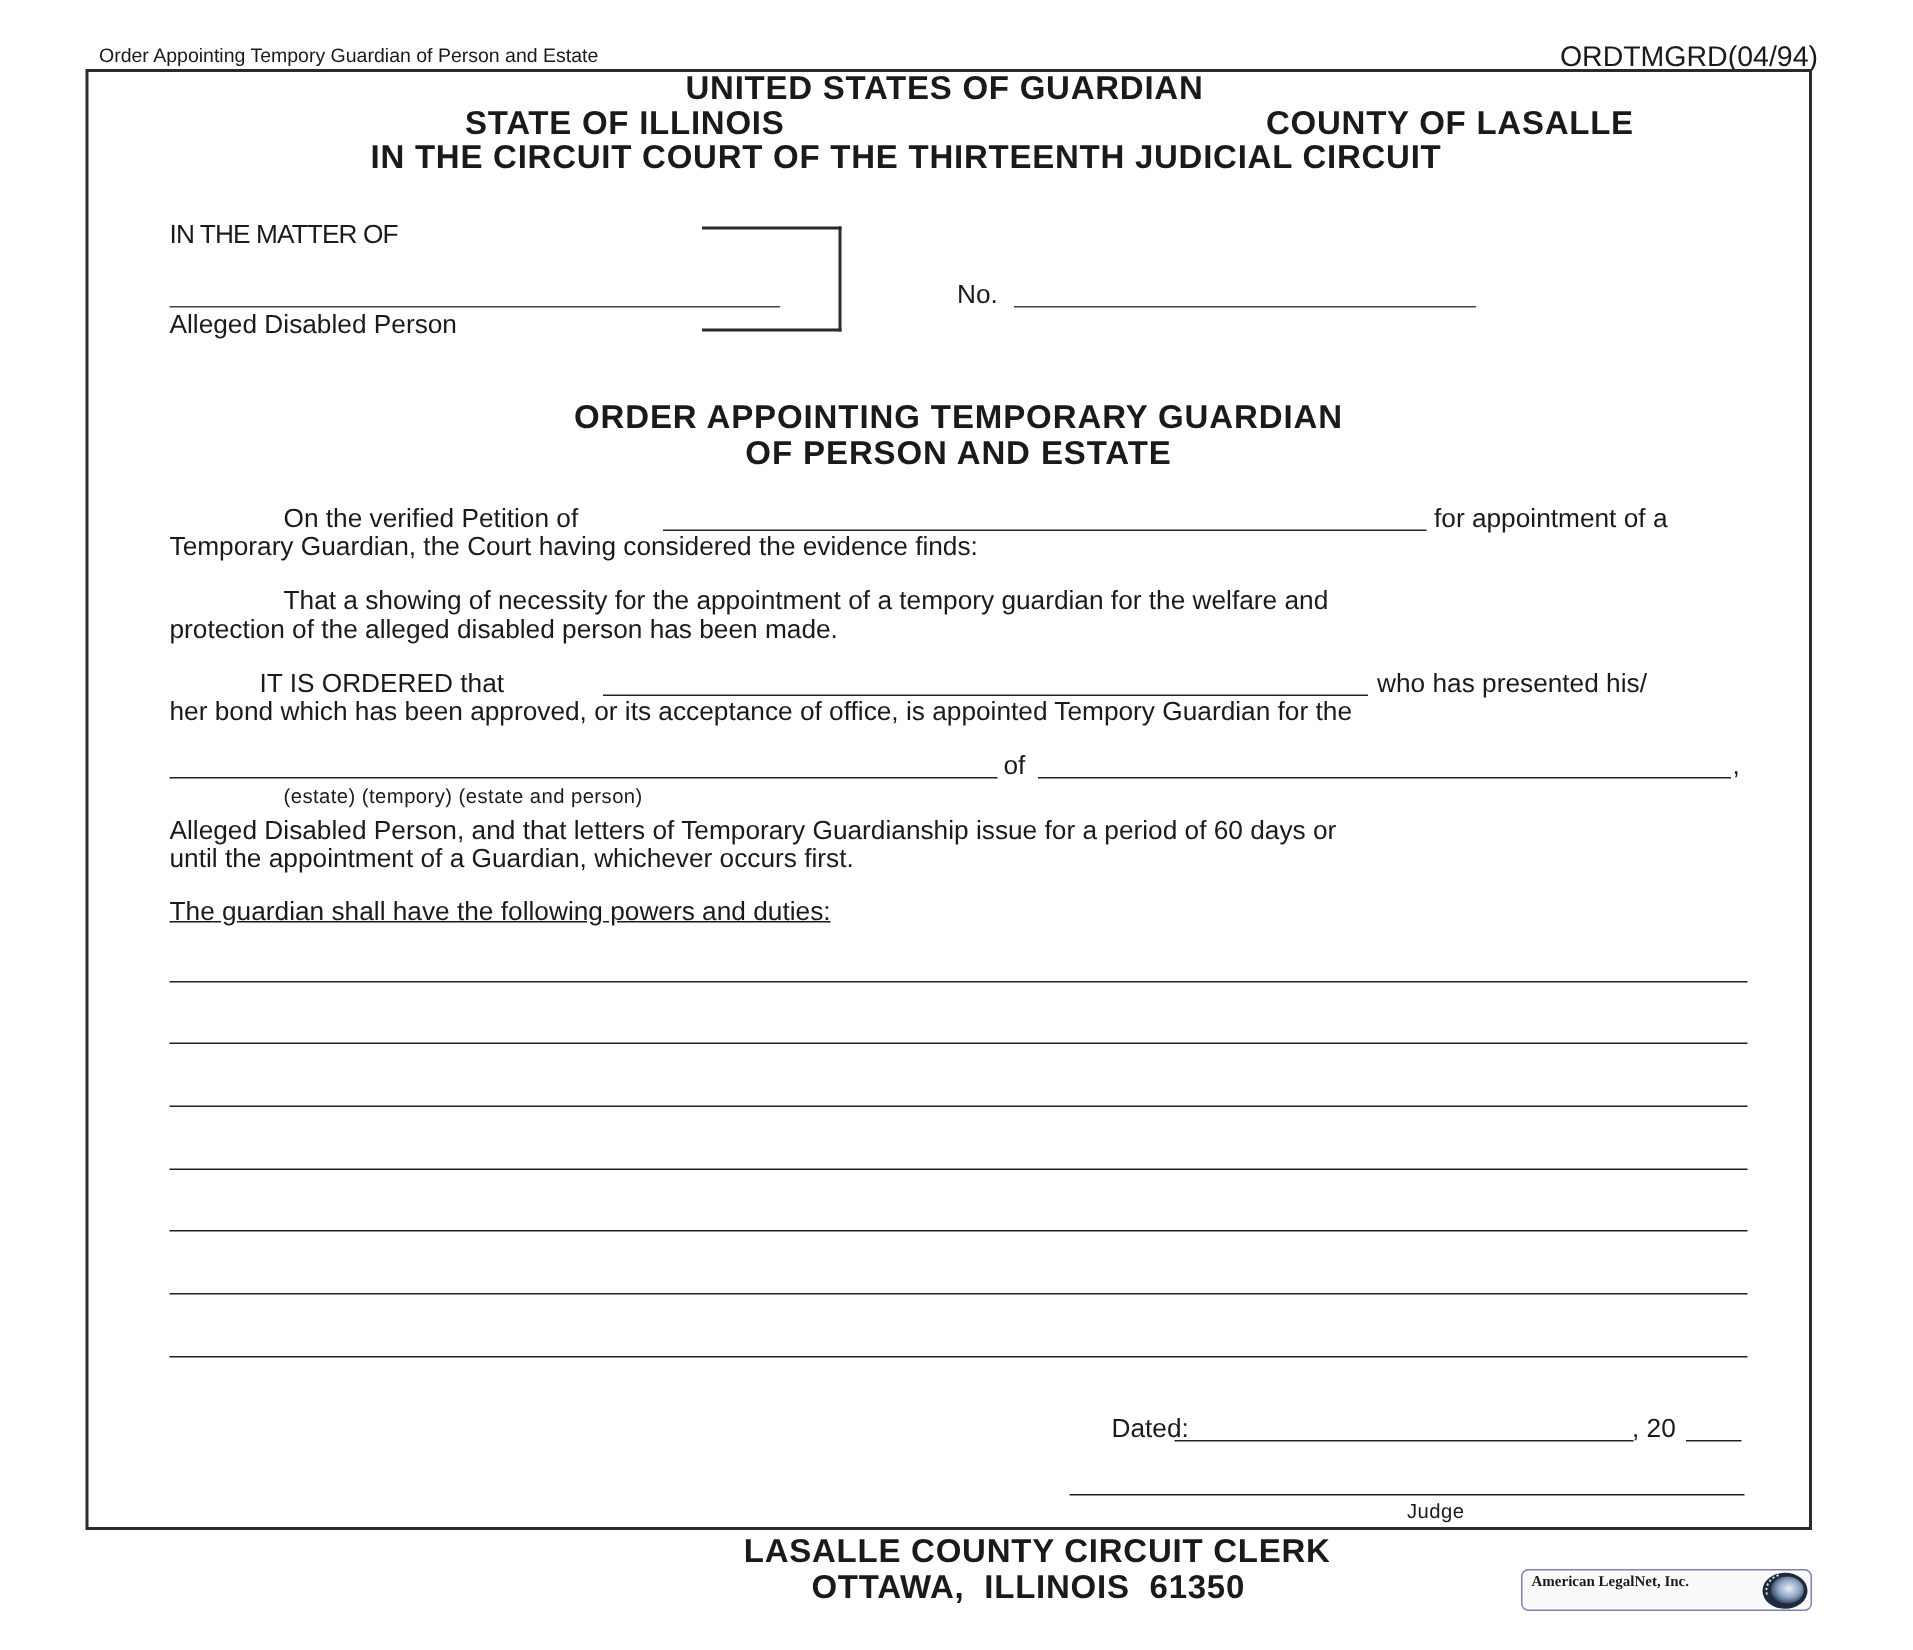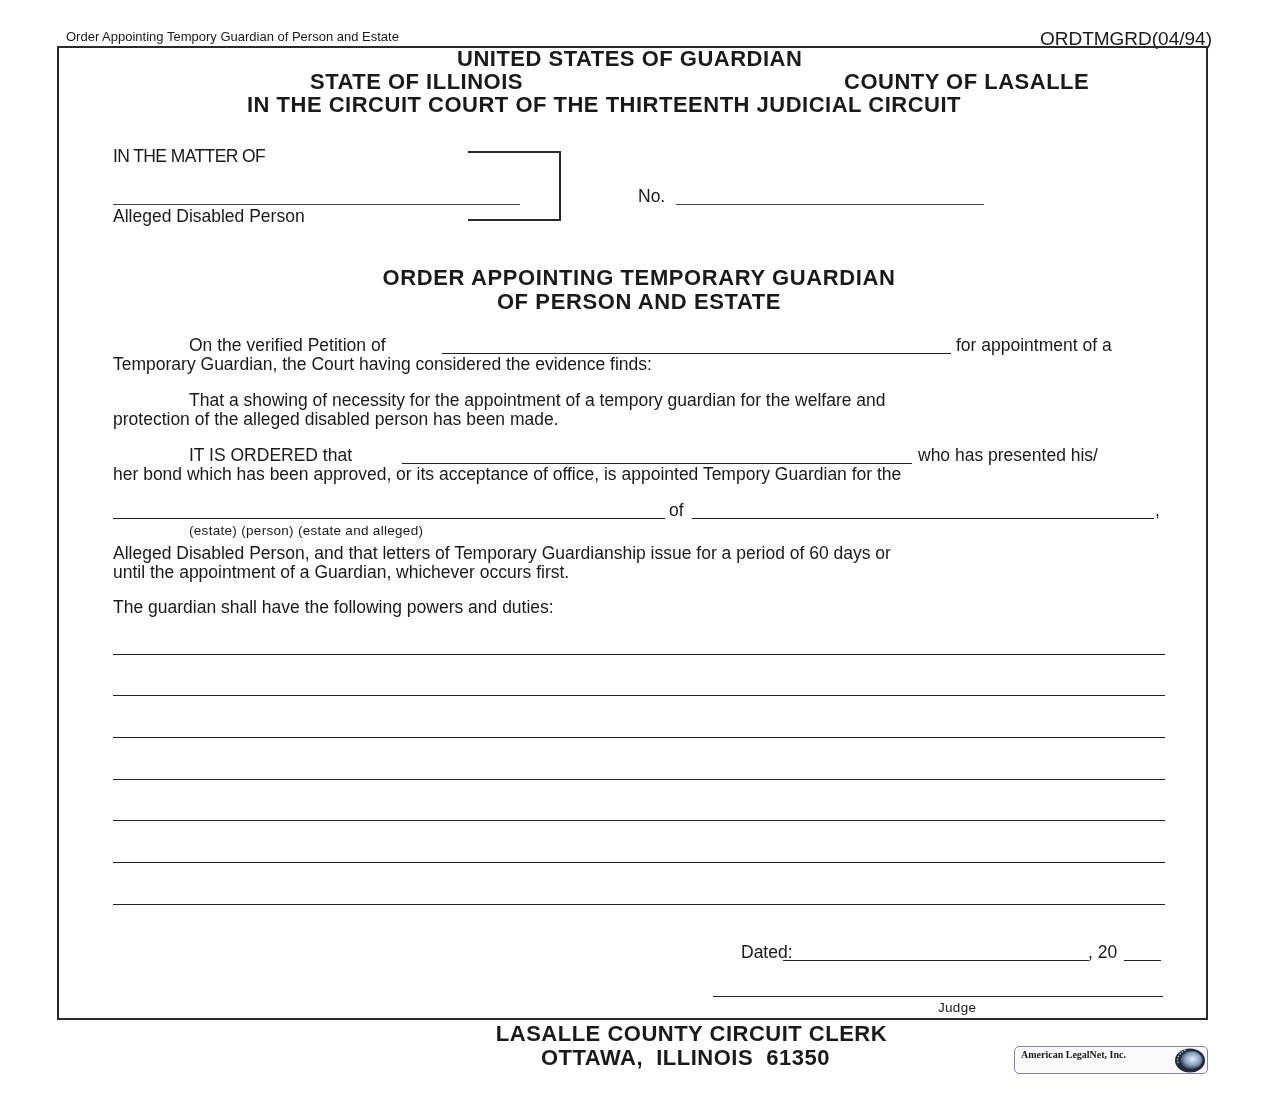--- a/index.html
+++ b/index.html
@@ -73,35 +73,35 @@
 <div class="abs title t2">OF PERSON AND ESTATE</div>
 
 <div class="abs txt" style="left:189px; top:335px;">On the verified Petition of</div>
 <div class="abs line" style="left:442px; top:353px; width:509px;"></div>
 <div class="abs txt" style="left:956px; top:335px;">for appointment of a</div>
 <div class="abs txt" style="left:113px; top:354px;">Temporary Guardian, the Court having considered the evidence finds:</div>
 
 <div class="abs txt" style="left:189px; top:390px;">That a showing of necessity for the appointment of a tempory guardian for the welfare and</div>
 <div class="abs txt" style="left:113px; top:409px;">protection of the alleged disabled person has been made.</div>
 
-<div class="abs txt" style="left:189px; top:445px;">IT IS ORDERED that</div>
+<div class="abs txt" style="left:173px; top:445px;">IT IS ORDERED that</div>
 <div class="abs line" style="left:402px; top:463px; width:510px;"></div>
 <div class="abs txt" style="left:918px; top:445px;">who has presented his/</div>
 <div class="abs txt" style="left:113px; top:464px;">her bond which has been approved, or its acceptance of office, is appointed Tempory Guardian for the</div>
 
 <div class="abs line" style="left:113px; top:518px; width:552px;"></div>
 <div class="abs txt" style="left:669px; top:500px;">of</div>
 <div class="abs line" style="left:692px; top:518px; width:462px;"></div>
 <div class="abs txt" style="left:1155px; top:500px;">,</div>
-<div class="abs small" style="left:189px; top:523px;">(estate) (person) (estate and alleged)</div>
+<div class="abs small" style="left:189px; top:523px;">(estate) (tempory) (estate and person)</div>
 
 <div class="abs txt" style="left:113px; top:543px;">Alleged Disabled Person, and that letters of Temporary Guardianship issue for a period of 60 days or</div>
 <div class="abs txt" style="left:113px; top:562px;">until the appointment of a Guardian, whichever occurs first.</div>
 
-<div class="abs txt" style="left:113px; top:597px;">The guardian shall have the following powers and duties:</div>
+<div class="abs txt" style="left:113px; top:597px;text-decoration:underline;">The guardian shall have the following powers and duties:</div>
 
 <div class="abs line" style="left:113px; top:654px; width:1052px;"></div>
 <div class="abs line" style="left:113px; top:695px; width:1052px;"></div>
 <div class="abs line" style="left:113px; top:737px; width:1052px;"></div>
 <div class="abs line" style="left:113px; top:779px; width:1052px;"></div>
 <div class="abs line" style="left:113px; top:820px; width:1052px;"></div>
 <div class="abs line" style="left:113px; top:862px; width:1052px;"></div>
 <div class="abs line" style="left:113px; top:904px; width:1052px;"></div>
 
 <div class="abs txt" style="left:741px; top:942px;">Dated:</div>

